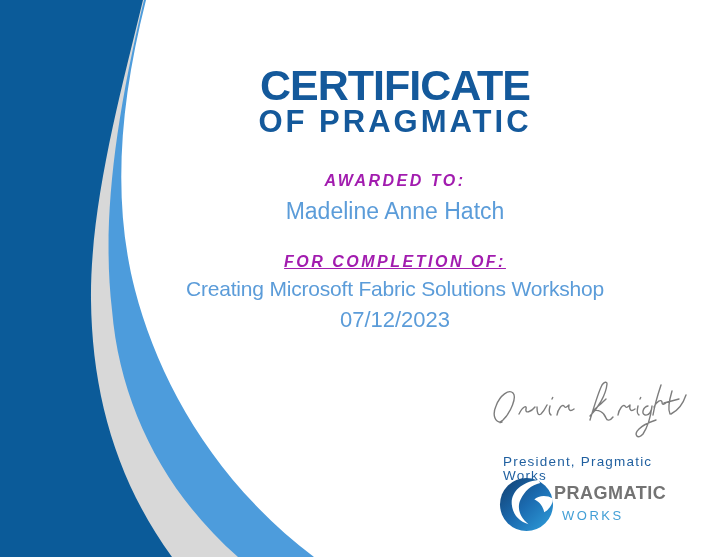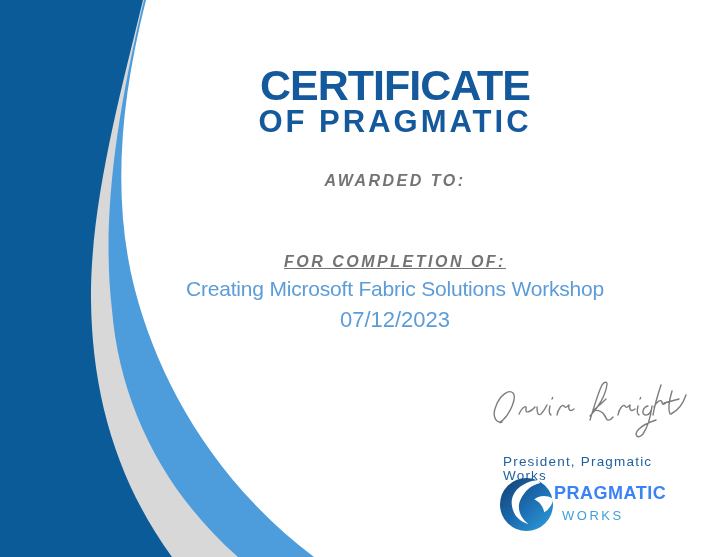--- a/index.html
+++ b/index.html
@@ -9,60 +9,61 @@
   .swoosh{position:absolute;left:0;top:0;width:720px;height:557px;display:block;}
   .content{position:absolute;left:130px;right:0;top:0;bottom:0;text-align:center;}
   .title-1{position:absolute;left:0;right:0;top:64px;margin:0;
            font-size:43px;line-height:1;font-weight:800;letter-spacing:-1px;
            color:#14599B;}
   .title-2{position:absolute;left:0;right:0;top:106px;margin:0;
            font-size:31px;line-height:1;font-weight:800;letter-spacing:3px;
            color:#14599B;}
   .label{position:absolute;left:0;right:0;margin:0;
          font-size:16px;line-height:1;font-weight:bold;font-style:italic;
-         letter-spacing:2.5px;color:#737373;}
+         letter-spacing:2.5px;color:#a21caf;}
   .label.awarded{top:173px;}
   .label.completion{top:254px;text-decoration:underline;}
   .value{position:absolute;left:0;right:0;margin:0;line-height:1.1;
          font-weight:normal;color:#5B9CD9;}
   .value.recipient{top:199px;font-size:23px;}
   .value.course{top:277px;font-size:21px;letter-spacing:-0.2px;}
   .value.date{top:308px;font-size:22px;}
   .sig-image{position:absolute;left:486px;top:378px;width:210px;height:62px;}
   .signer-name{position:absolute;left:503px;top:438px;margin:0;
                font-size:15px;line-height:1;font-weight:bold;letter-spacing:1.5px;
                color:#1F5F9F;}
   .signer-title{position:absolute;left:503px;top:455px;margin:0;
                 font-size:13.5px;line-height:1;letter-spacing:1.2px;
                 color:#1F5F9F;}
   .logo{position:absolute;left:499px;top:477px;width:210px;height:56px;}
   .logo-icon{position:absolute;left:0;top:0;width:55px;height:55px;display:block;}
   .brand-1{position:absolute;left:55px;top:7px;margin:0;
            font-size:18px;line-height:1;font-weight:800;letter-spacing:0.5px;
-           color:#3b82f6;}
+           color:#737373;}
   .brand-2{position:absolute;left:55px;top:24px;margin:8px;
            font-size:13px;line-height:1;font-weight:normal;letter-spacing:2.5px;
            color:#429FD6;}
 </style>
 </head>
 <body>
 
 <div class="certificate">
 
   <svg class="swoosh" viewBox="0 0 720 557" aria-hidden="true">
     <path d="M146,0 C118,110 113,205 135,290 C158,378 212,480 314,557 L0,557 L0,0 Z" fill="#4D9CDC"></path>
     <path d="M144,0 C114,125 102,225 112,310 C120,405 164,492 238,557 L0,557 L0,0 Z" fill="#D8D8D8"></path>
     <path d="M143,0 C120,95 90,205 91,300 C92,393 116,480 172,557 L0,557 L0,0 Z" fill="#0B5B99"></path>
   </svg>
 
   <div class="content">
     <h1 class="title-1">CERTIFICATE</h1>
     <h2 class="title-2">OF PRAGMATIC</h2>
 
     <p class="label awarded">AWARDED TO:</p>
+    <p class="value recipient">Madeline Anne Hatch</p>
 
     <p class="label completion">FOR COMPLETION OF:</p>
     <p class="value course">Creating Microsoft Fabric Solutions Workshop</p>
     <p class="value date">07/12/2023</p>
   </div>
 
   <svg class="sig-image" viewBox="0 0 210 62" role="img" aria-label="Devin Knight signature">
     <g fill="none" stroke-width="1.4" stroke-linecap="round" stroke-linejoin="round" stroke="#7D7D7D">
       <path d="M16,44 C9,45 6,37 10,28 C14,17 23,11 27,15 C31,19 25,34 17,42 C14,44.5 12,45 16,44
                M33,36 C37,28 41,27 40,31 C39,36 45,34 49,29

